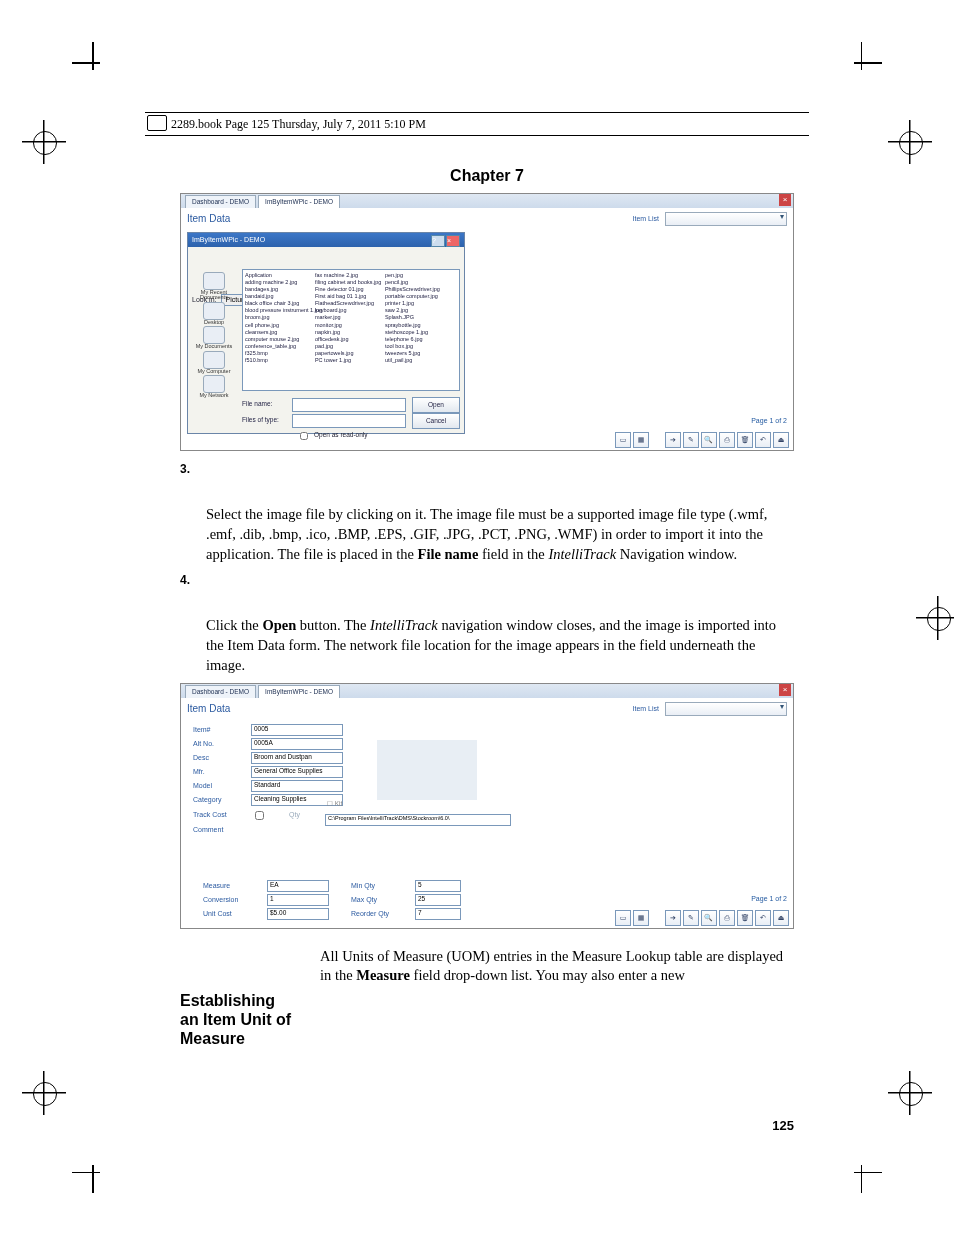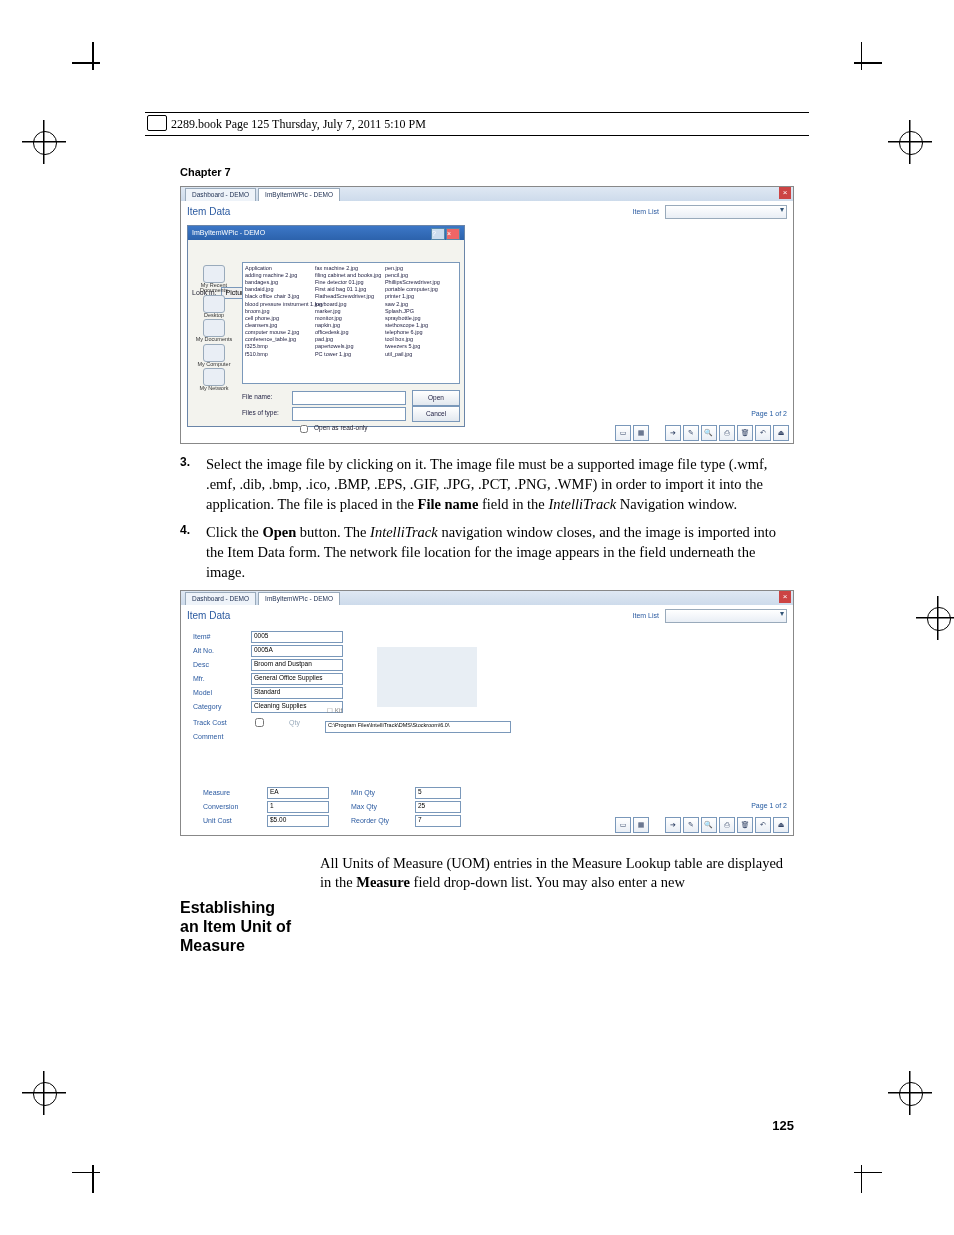--- a/index.html
+++ b/index.html
@@ -90,23 +90,23 @@
     position: absolute;
     left: 2px;
     top: 2px;
     width: 18px;
     height: 14px;
     border: 1px solid #000;
     border-radius: 2px;
   }
 
   .chapter-head {
-    text-align: left;
+    text-align: center;
     font-family: Arial, Helvetica, sans-serif;
-    font-size: 11px;
+    font-size: 16px;
     margin-top: 55px;
     margin-bottom: 6px;
   }
   .chapter-head .ch { font-weight: bold; display:block; }
   .chapter-head .ti { font-weight: bold; display:block; }
 
   .screenshot {
     border: 1px solid #888;
     background: linear-gradient(#dfe8f3,#c8d7e9 18px, #fff 18px,#fff 100%);
     height: 256px;
@@ -313,20 +313,21 @@
   .step .num{
     width: 26px;
     font-family: Arial, Helvetica, sans-serif;
     font-weight: bold;
     font-size: 12px;
   }
   .step .txt{
     flex:1;
     font-size: 14.5px;
     line-height: 1.38;
+    margin-top: 43px;
   }
   .step .txt b{ font-weight:bold; }
   .step .txt i{ font-style:italic; }
 
   .section {
     display:flex;
     margin-top: 18px;
   }
   .section-head{
     width: 128px;

